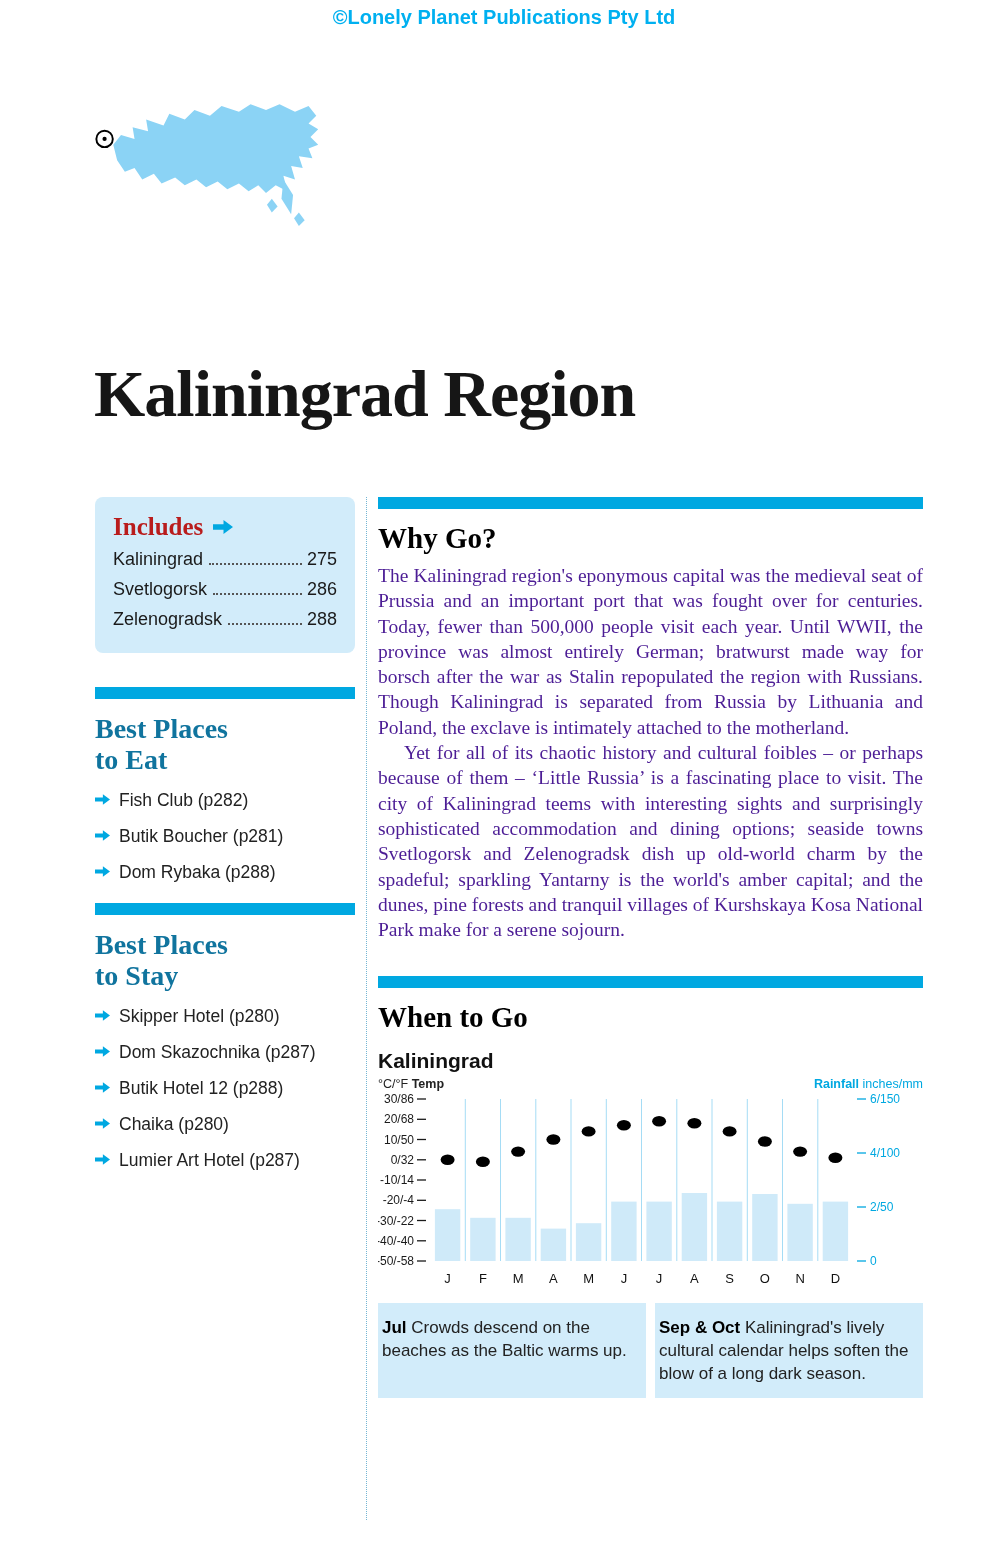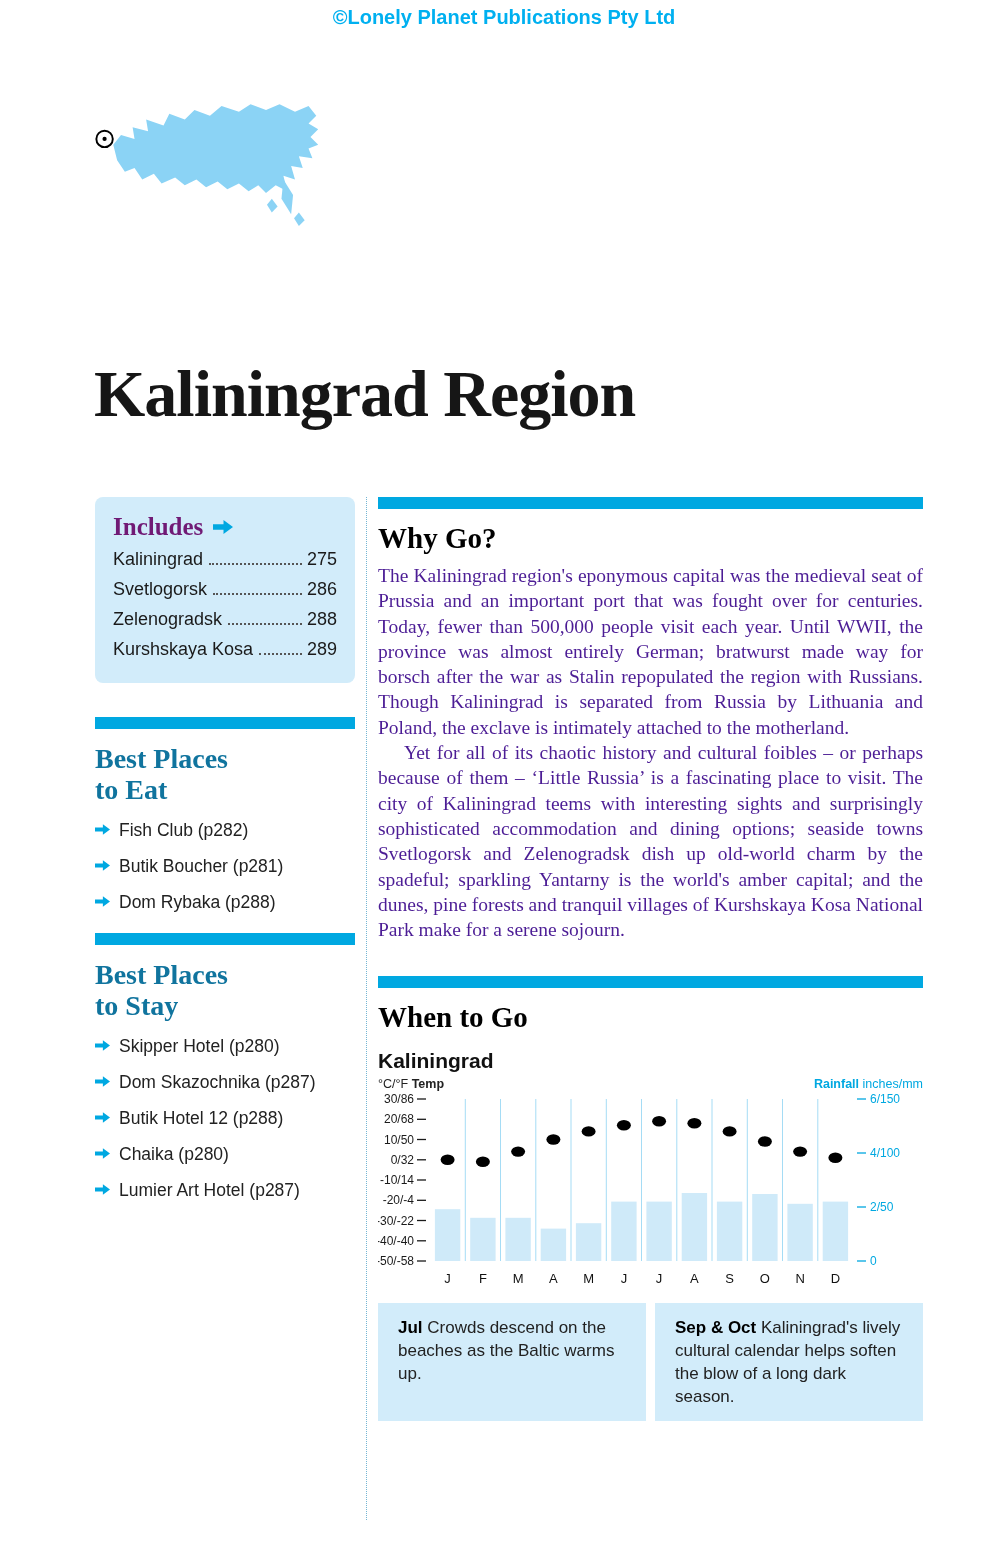--- a/index.html
+++ b/index.html
@@ -19,21 +19,21 @@
            border-left:1px dotted #74b6d4;}
   .right-col{position:absolute;left:378px;top:497px;width:545px;}
 
   .bluebar{height:12px;background:#00a8e1;}
   .bar-eat{margin-top:34px;}
   .bar-stay{margin-top:20px;}
   .bar-when{margin-top:34px;}
 
   .includes-box{background:#d2ecfa;border-radius:8px;padding:16px 18px 14px;}
   .includes-title{display:flex;align-items:center;gap:10px;font-family:"Liberation Serif",serif;
-                  font-weight:bold;font-size:25px;color:#701a75;margin-bottom:8px;}
+                  font-weight:bold;font-size:25px;color:#b91c1c;margin-bottom:8px;}
   .toc-row{display:flex;align-items:baseline;font-size:18px;color:#1a1a1a;height:30px;}
   .toc-leader{flex:1;border-bottom:2px dotted #555;margin:0 5px 5px 6px;}
 
   .side-heading{font-family:"Liberation Serif",serif;font-weight:bold;font-size:28px;
                 line-height:31px;color:#10749e;margin:14px 0 6px;}
   .side-item{display:flex;gap:9px;margin:15px 0;font-size:17.5px;color:#222;align-items:flex-start;}
   .side-item .arr{margin-top:4px;}
   .arr{width:15px;height:11px;flex:none;display:inline-block;}
   .arr-lg{width:20px;height:14px;flex:none;}
 
@@ -45,21 +45,21 @@
 
   .city-heading{font-size:21px;font-weight:bold;color:#111;margin:15px 0 2px;}
 
   .axis-header{display:flex;justify-content:space-between;font-size:12.5px;margin:4px 0 0;}
   .axis-left{color:#222;}
   .axis-right{color:#00a8e1;}
 
   #climate-svg{display:block;width:545px;height:200px;}
 
   .notes{display:flex;gap:9px;margin-top:12px;}
-  .note{flex:1;background:#d2ecfa;padding:13px 20px;font-size:17px;line-height:23px;color:#222;}
+  .note{flex:1;background:#d2ecfa;padding:13px 4px;font-size:17px;line-height:23px;color:#222;}
   .note b{color:#000;}
 </style>
 </head>
 <body>
 
 <div class="page">
 
   <div class="copyright">©Lonely Planet Publications Pty Ltd</div>
 
   <div class="map-wrap">
@@ -95,25 +95,20 @@
       </div>
       <div class="toc-row">
         <span>Svetlogorsk</span>
           <span class="toc-leader"></span>
           <span>286</span>
       </div>
       <div class="toc-row">
         <span>Zelenogradsk</span>
           <span class="toc-leader"></span>
           <span>288</span>
-      </div>
-      <div class="toc-row">
-        <span>Kurshskaya Kosa</span>
-          <span class="toc-leader"></span>
-          <span>289</span>
       </div>
     </div>
 
     <div class="bluebar bar-eat"></div>
     <div class="side-heading">
       <span>Best Places</span><br>
       <span>to Eat</span>
     </div>
     <div>
       <div class="side-item">

